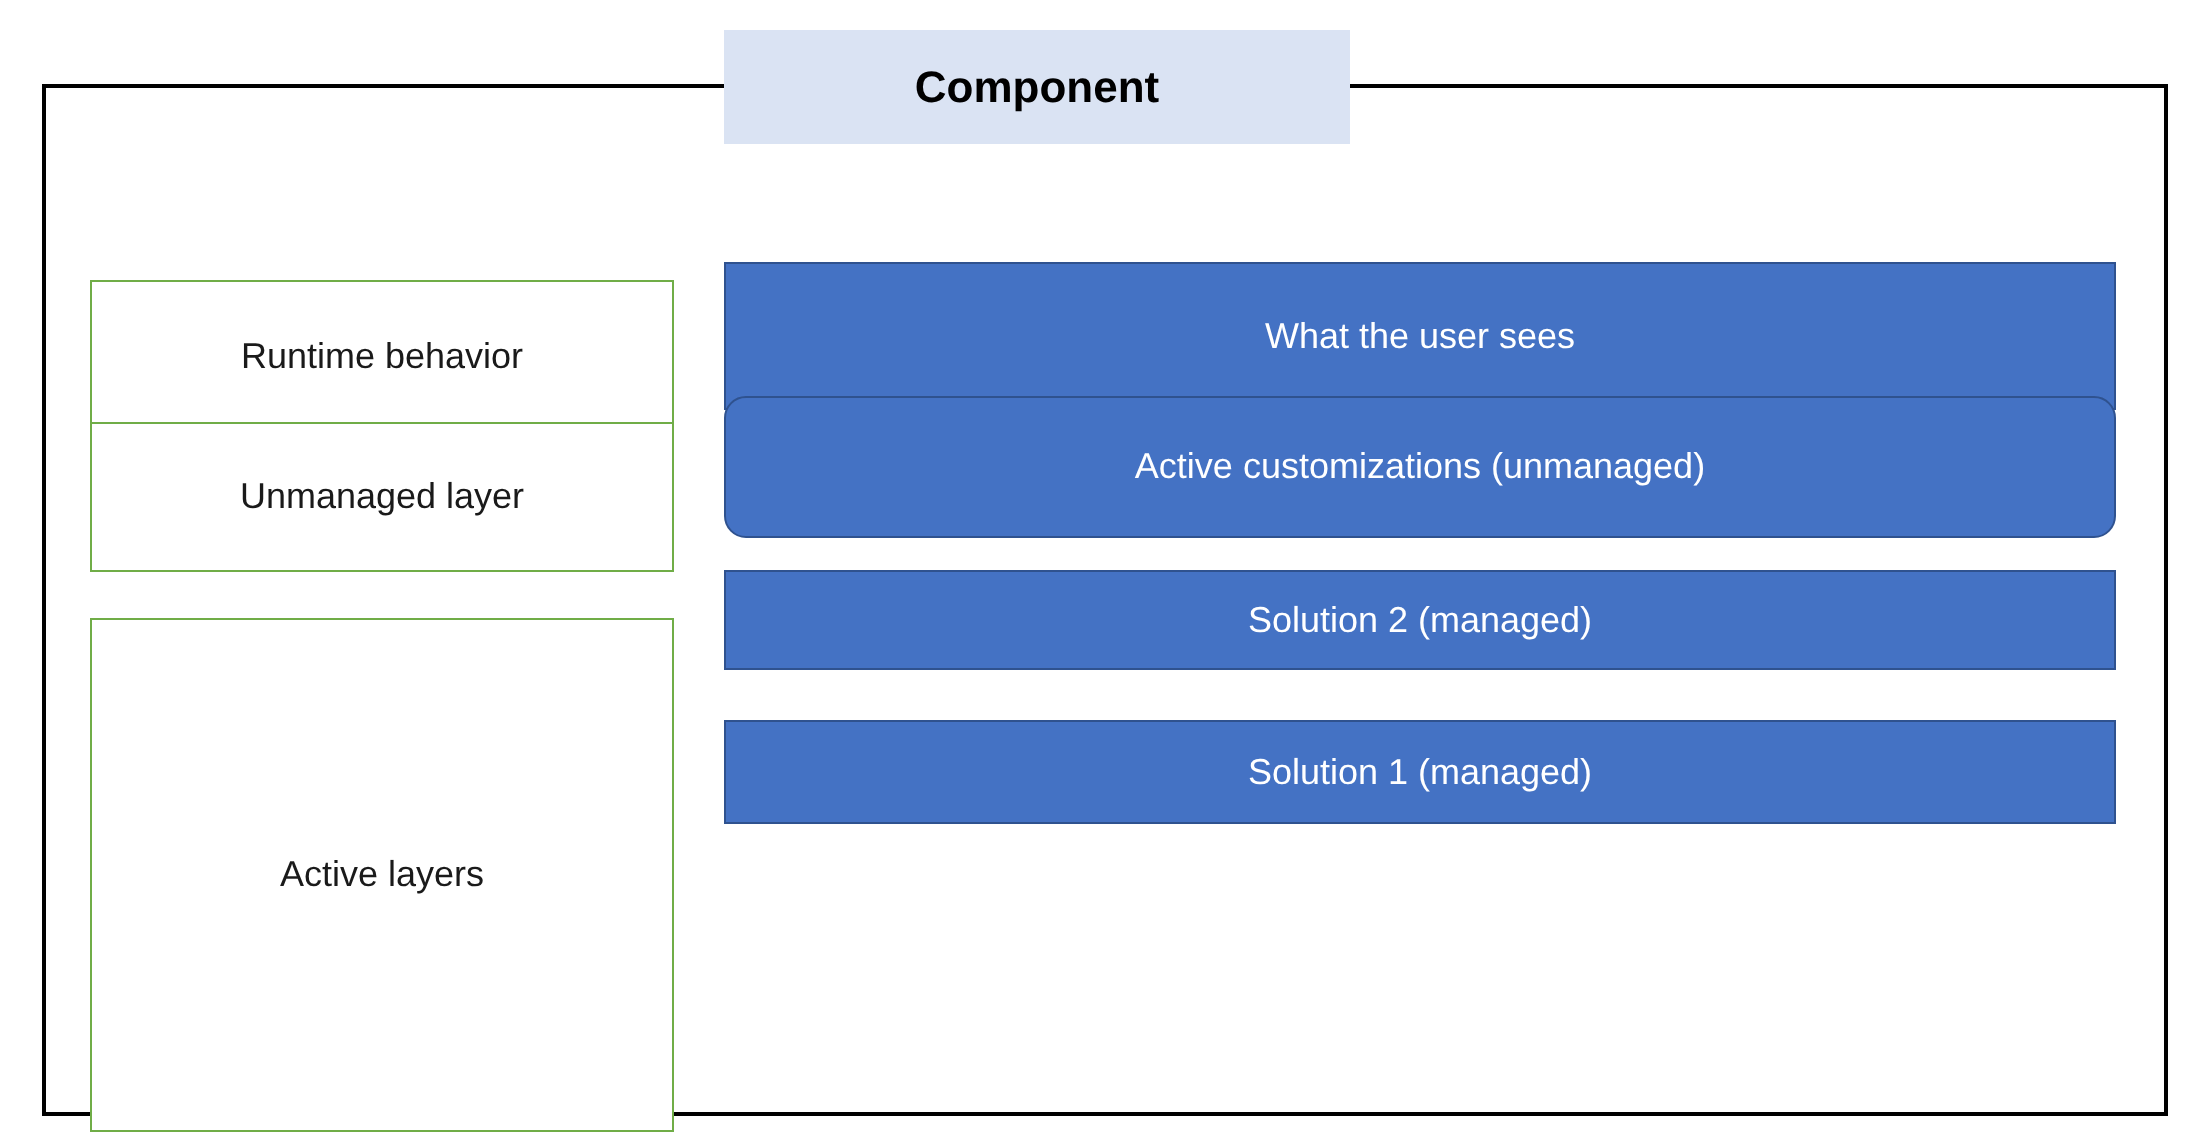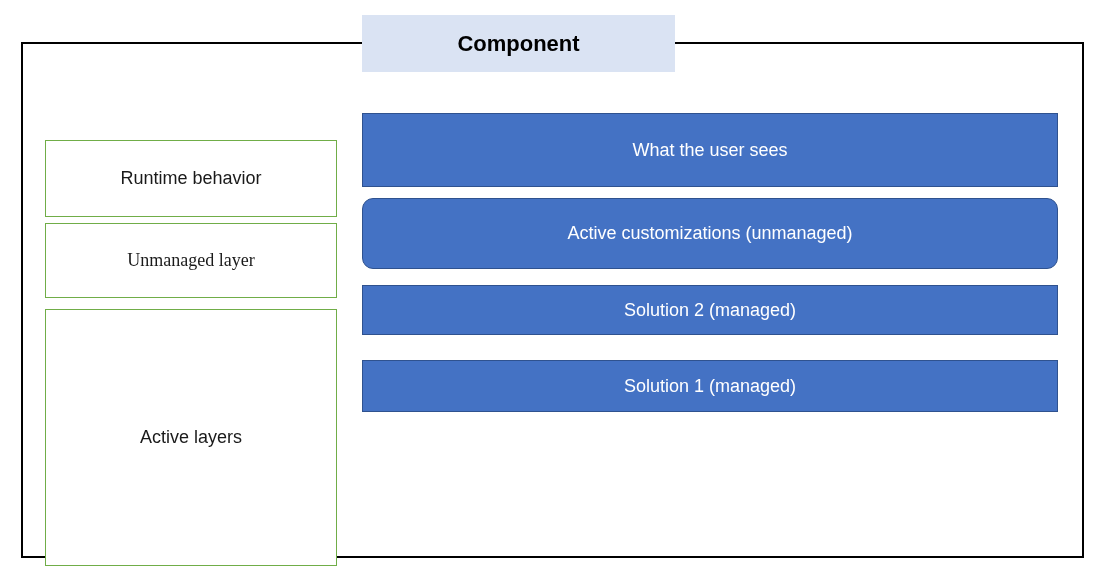--- a/index.html
+++ b/index.html
@@ -72,23 +72,23 @@
     box-sizing: border-box;
     z-index: 1;
   }
   .layer-box .layer-text {
     font-size: 18px;
     color: #ffffff;
     text-align: center;
   }
   
   #box-runtime   { top: 112px; height: 77px; }
-  #box-unmanaged { top: 195px; height: 75px; font-family: Liberation Serif, serif; }
+  #box-unmanaged { top: 183px; height: 75px; }
   #box-managed   { top: 281px; height: 257px; }
-  #layer-user    { top: 113px; height: 74px; }
+  #layer-user    { top: 131px; height: 74px; }
   #layer-active  { top: 198px; height: 71px; border-radius: 11px; }
   #layer-sol2    { top: 285px; height: 50px; }
   #layer-sol1    { top: 348px; height: 52px; margin-top: 12px; }
   #layer-system  { top: 414px; height: 124px; }
 </style>
 </head>
 <body>
 
 <div class="canvas">
 

